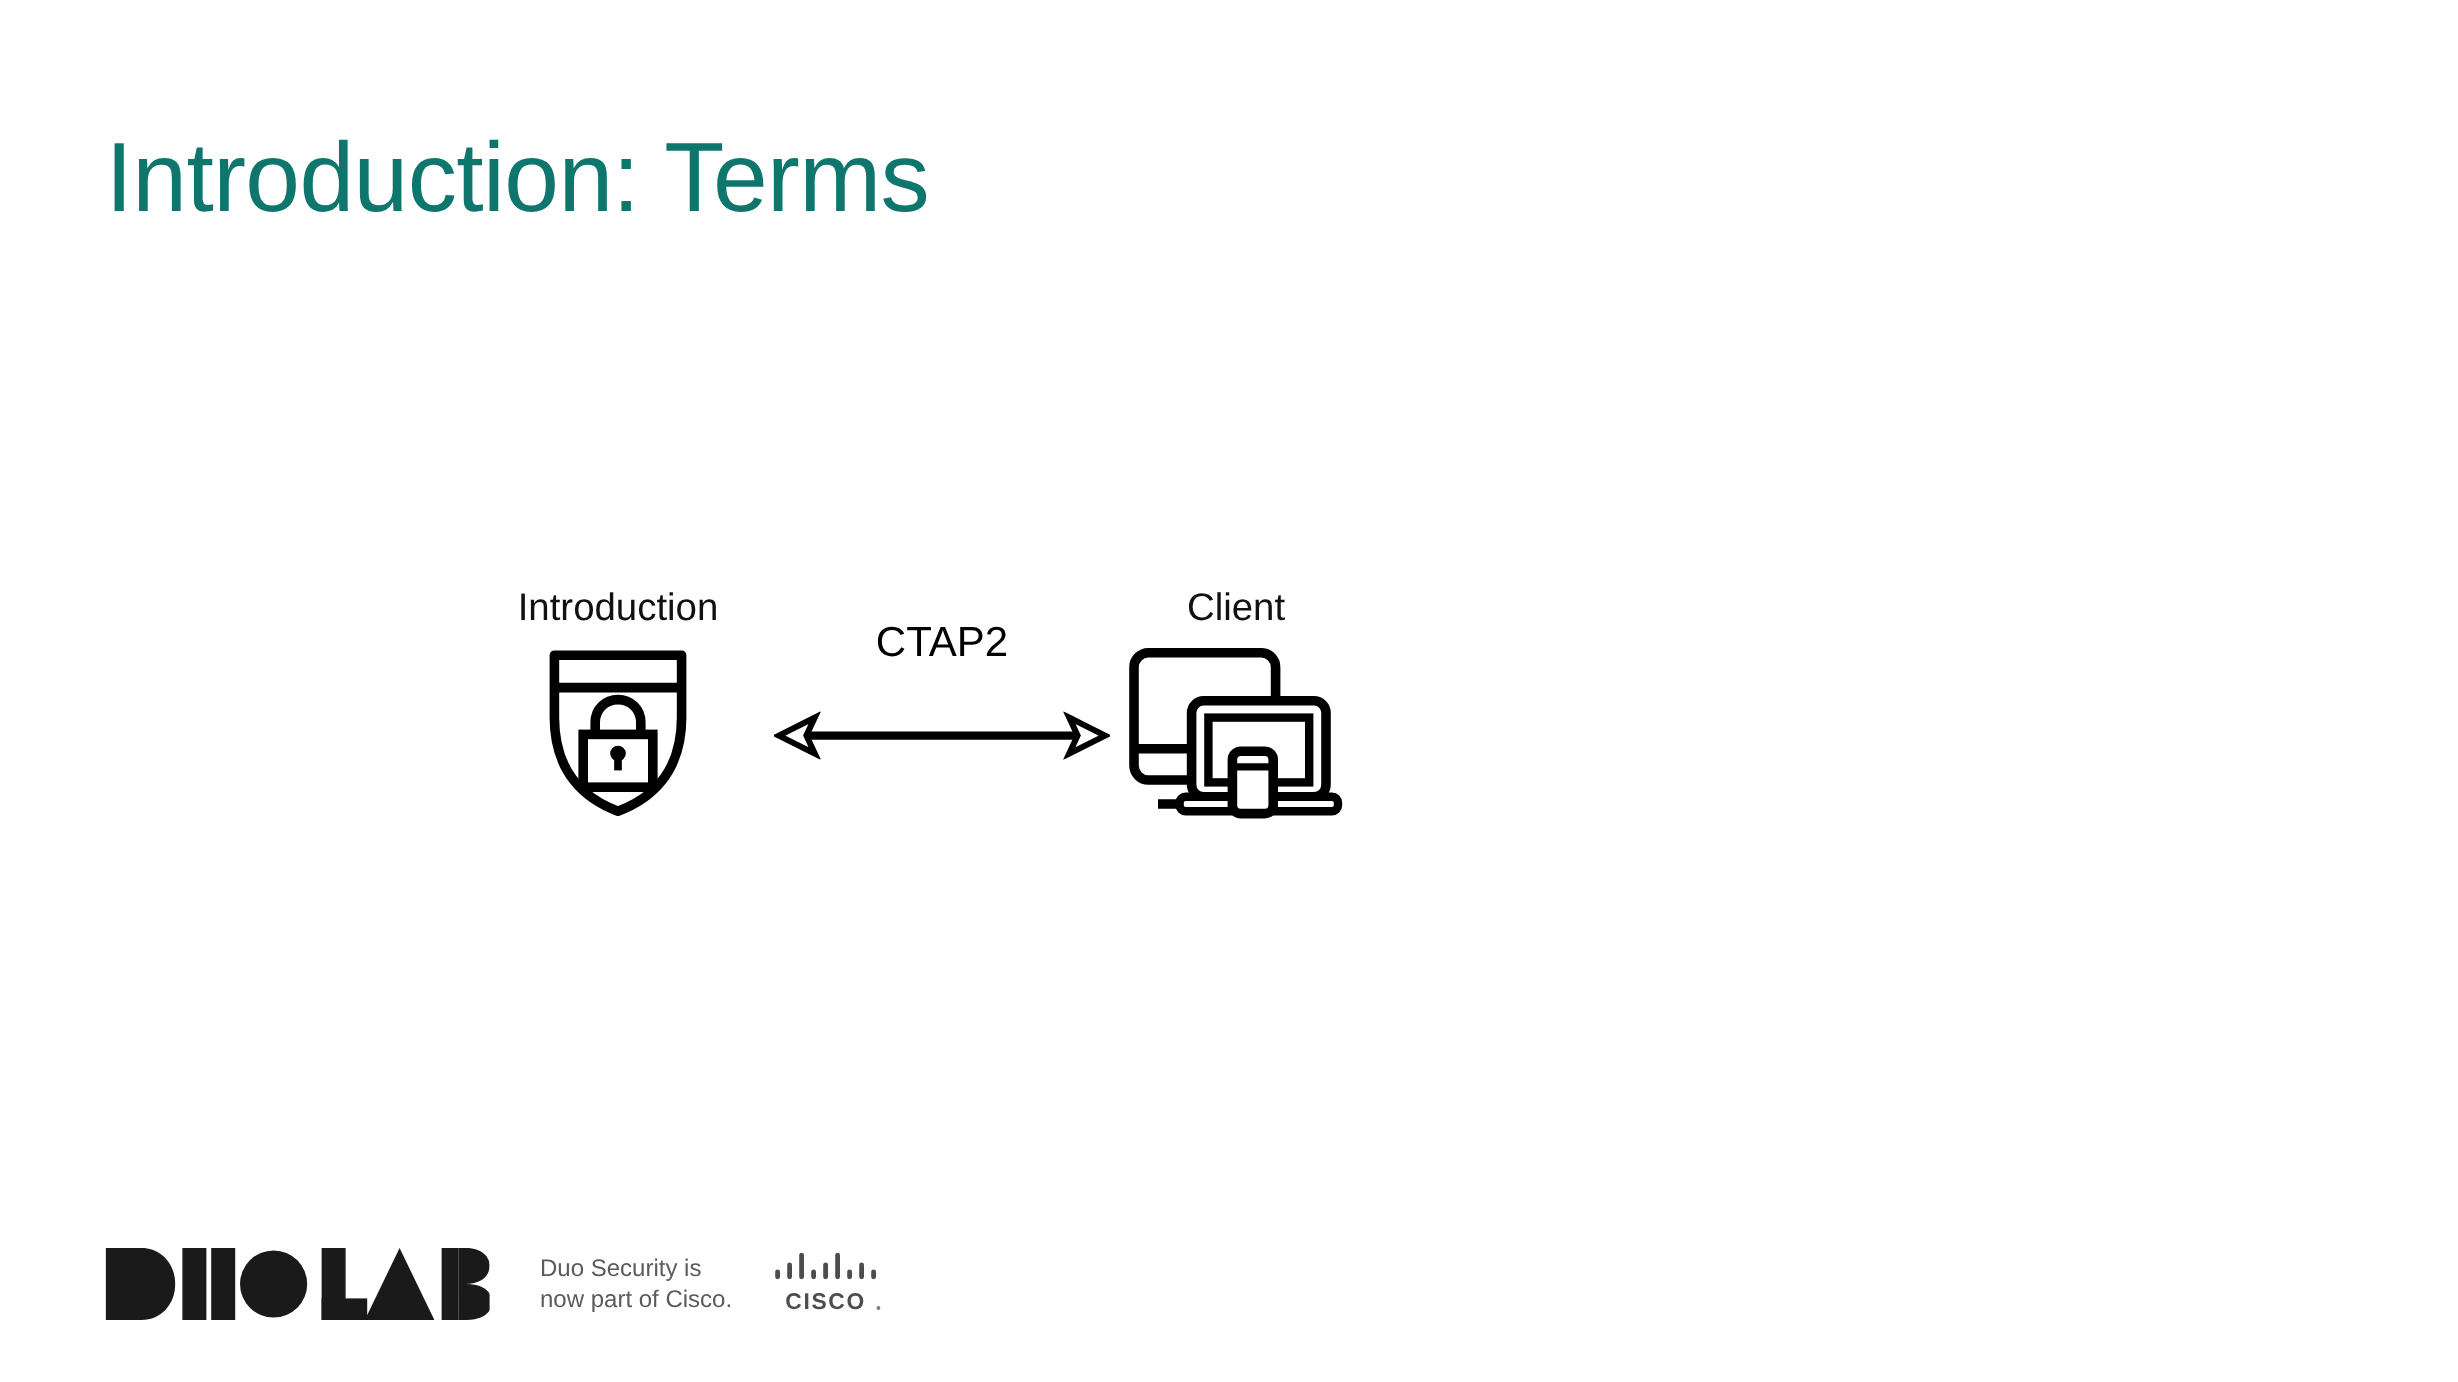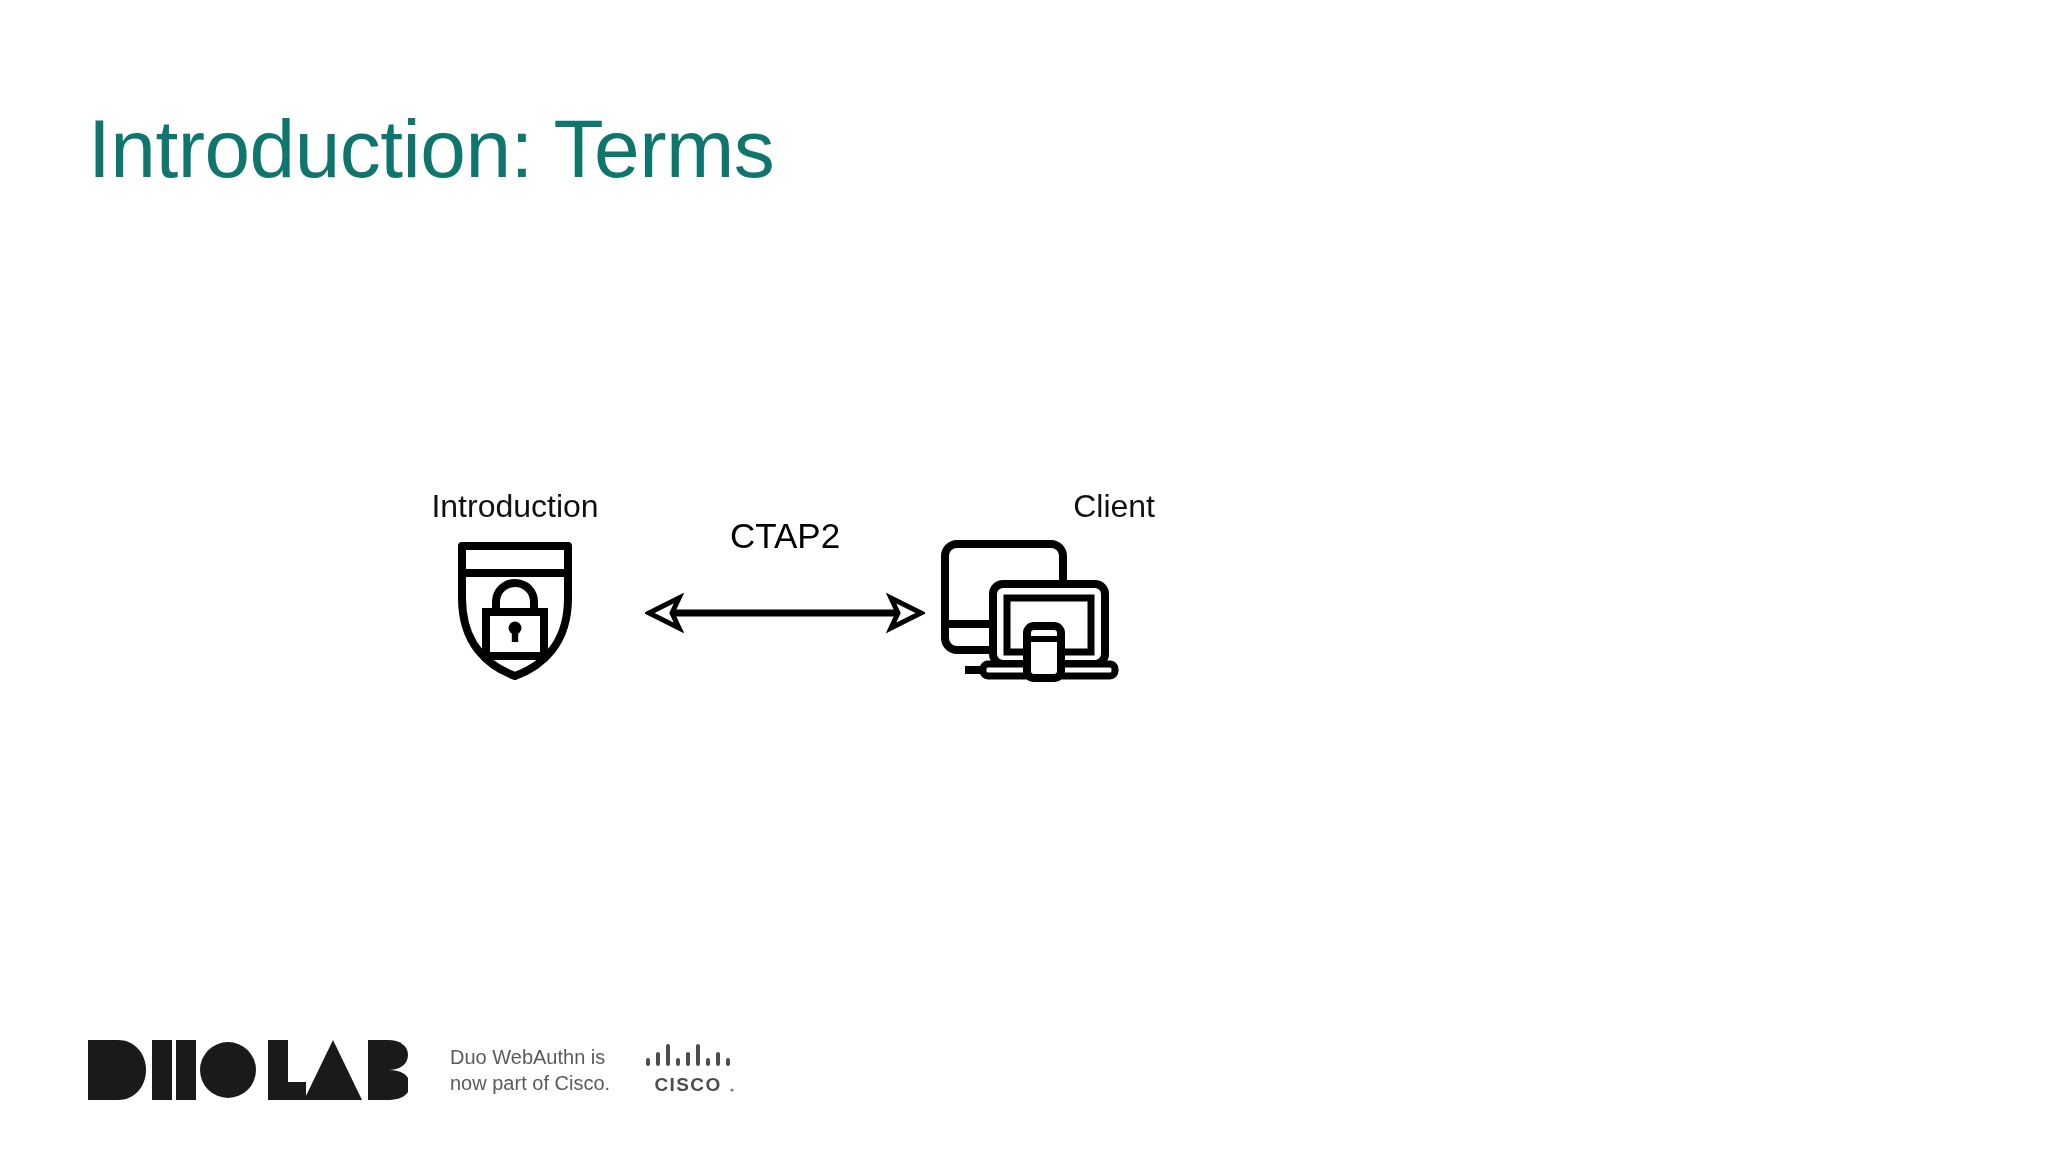--- a/index.html
+++ b/index.html
@@ -54,21 +54,21 @@
   }
   .node-icon {
     margin-top: 14px;
     height: 150px;
     display: flex;
     align-items: center;
     justify-content: center;
   }
 
   #node-authenticator { left: 0px;   top: 20px; }
-  #node-client        { left: 515px; top: 20px; text-align: right; }
+  #node-client        { left: 515px; top: 20px; }
   #node-relying-party { left: 1030px; top: 20px; }
 
   
   .connector {
     position: absolute;
     width: 280px;
     height: 170px;
   }
   #connector-ctap2    { left: 255px; top: 28px; }
   #connector-webauthn { left: 770px; top: 28px; }
@@ -198,21 +198,21 @@
       </g>
       <g fill="#1a1a1a" transform="translate(330,0)">
 
         <path d="M0 0 H48 L22 26 H0 Z"></path>
         <path d="M48 34 H0 L26 60 H48 Z"></path>
       </g>
     </svg>
   </div>
 
   <div id="cisco-tagline">
-    <div>Duo WebAuthn is</div>
+    <div>Duo Security is</div>
     <div>now part of Cisco.</div>
   </div>
 
   <div>
     <svg id="cisco-logo" width="96" height="56" viewBox="0 0 96 56" aria-hidden="true">
       <g fill="#4d4d4d">
 
         <rect x="4" y="16" width="4" height="8" rx="2"></rect>
         <rect x="14" y="10" width="4" height="14" rx="2"></rect>
         <rect x="24" y="2" width="4" height="22" rx="2"></rect>

